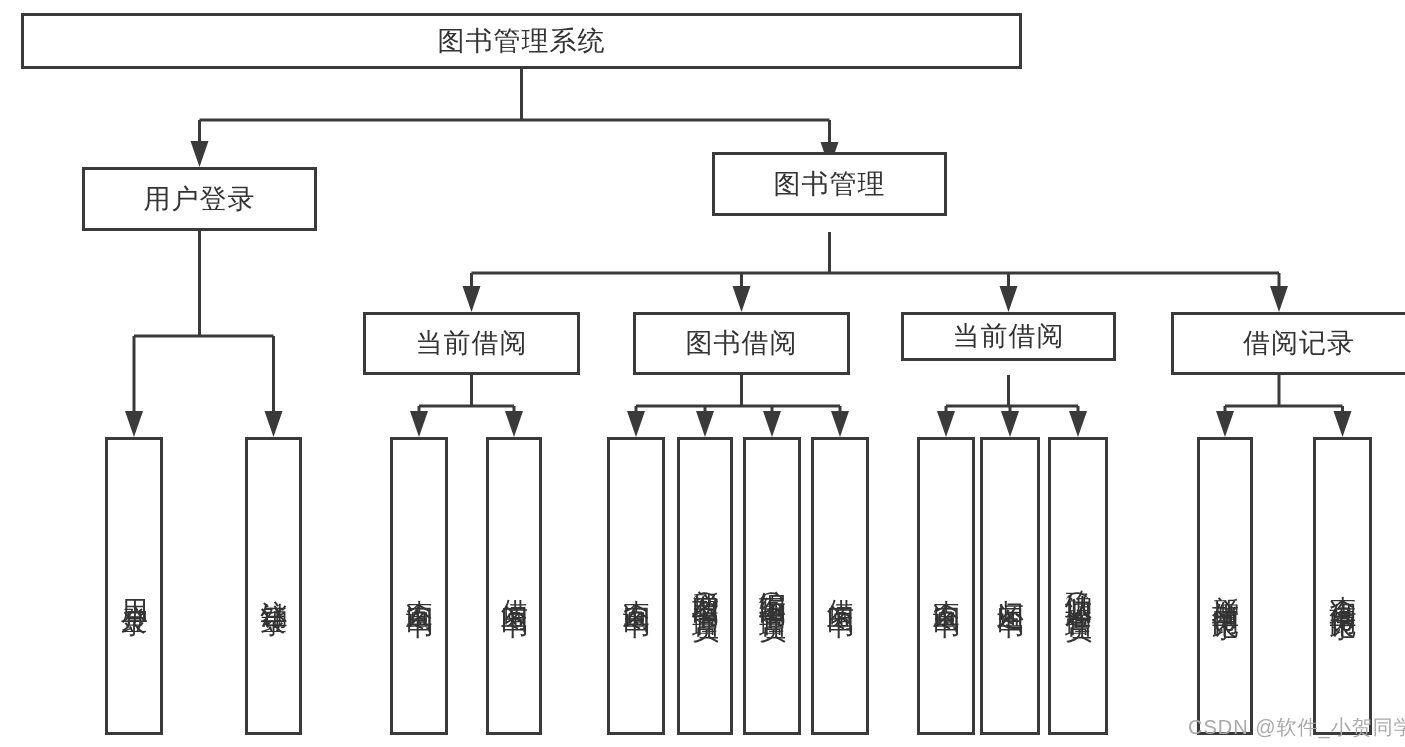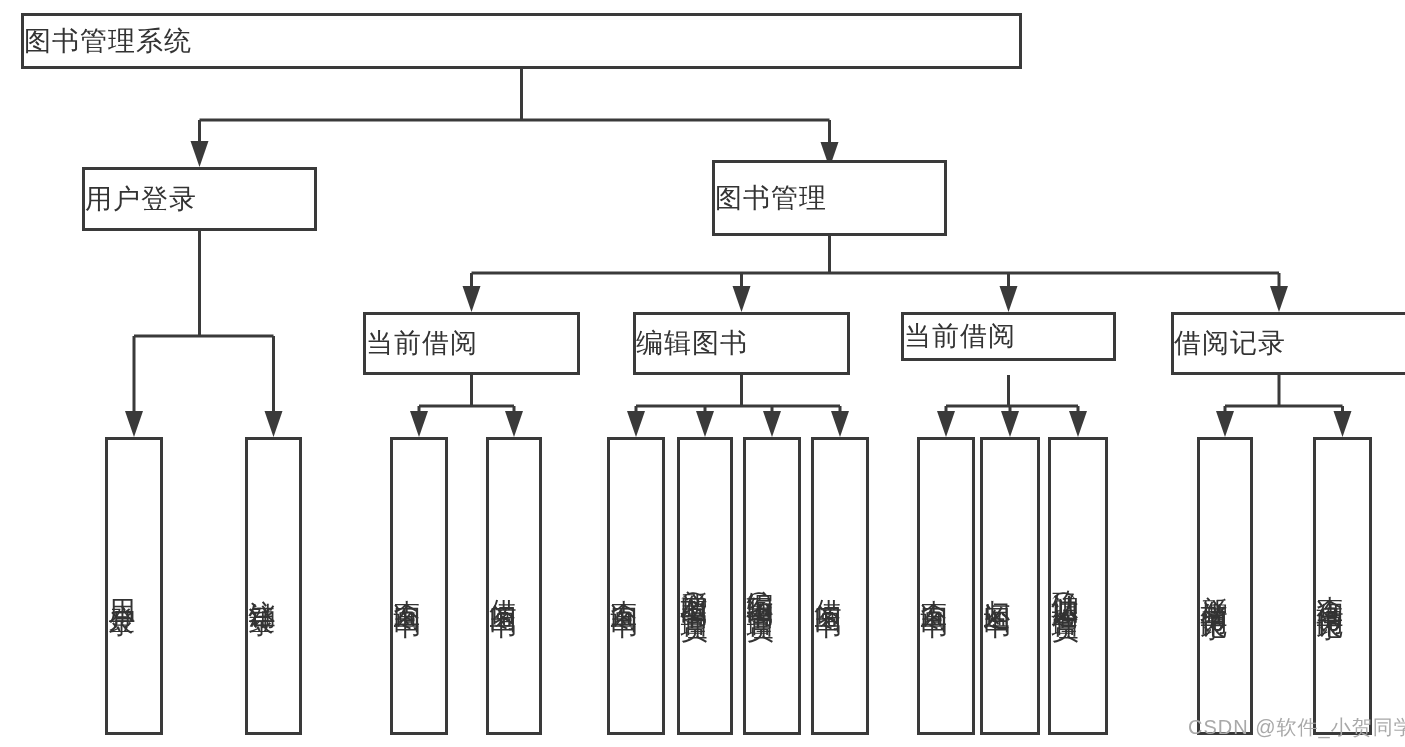--- a/index.html
+++ b/index.html
@@ -17,21 +17,21 @@
     overflow:hidden;
   }
   .connectors{position:absolute;left:0;top:0;color:var(--line);}
   .box{
     position:absolute;
     box-sizing:border-box;
     border:3px solid var(--line);
     background:#fff;
     display:flex;
     align-items:center;
-    justify-content:flex-start;
+    justify-content:center;
     color:var(--text);
     font-size:27px;
     line-height:1;
     text-align:center;
     z-index:2;
   }
   .box.h span{letter-spacing:1px;white-space:nowrap;}
   .box.v span{
     writing-mode:vertical-rl;
     letter-spacing:4px;
@@ -83,29 +83,29 @@
     </g>
   </svg>
 
   <div class="box h" style="left:21px;top:13px;width:1001px;height:56px">
     <span>图书管理系统</span>
   </div>
 
   <div class="box h" style="left:82px;top:167px;width:235px;height:64px">
     <span>用户登录</span>
   </div>
-  <div class="box h" style="left:712px;top:160px;width:235px;height:76px">
+  <div class="box h" style="left:712px;top:152px;width:235px;height:64px">
     <span>图书管理</span>
   </div>
 
   <div class="box h" style="left:363px;top:312px;width:217px;height:63px">
     <span>当前借阅</span>
   </div>
   <div class="box h" style="left:633px;top:312px;width:217px;height:63px">
-    <span>编辑图书</span>
+    <span>图书借阅</span>
   </div>
   <div class="box h" style="left:901px;top:312px;width:215px;height:49px">
     <span>当前借阅</span>
   </div>
   <div class="box h" style="left:1171px;top:312px;width:256px;height:63px">
     <span>借阅记录</span>
   </div>
 
   <div class="box v" style="left:105px;top:437px;width:58px;height:298px">
     <span>用户登录</span>

